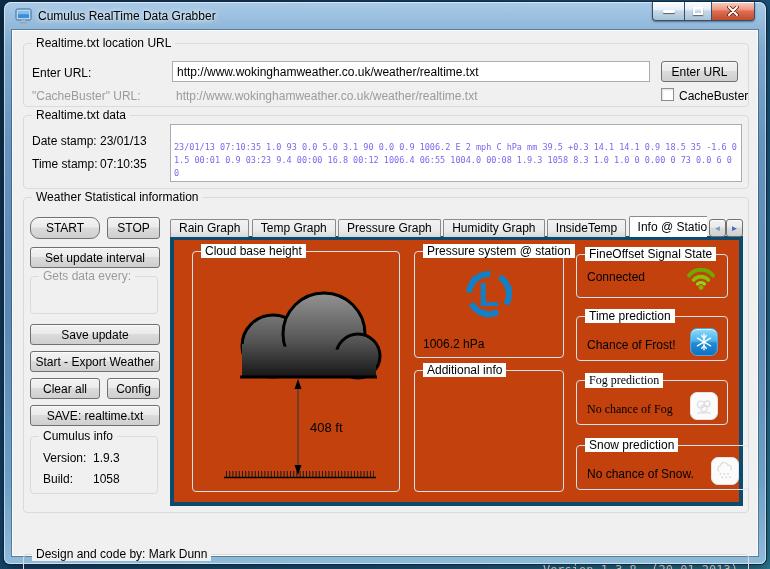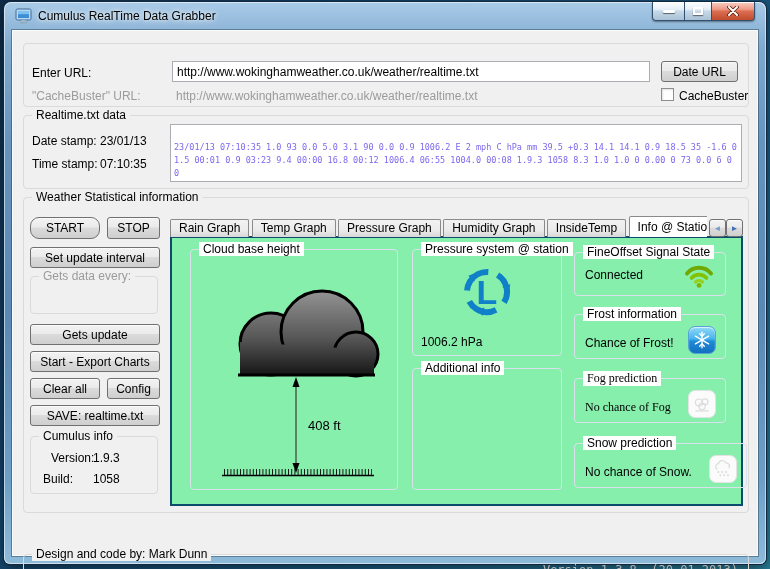--- a/index.html
+++ b/index.html
@@ -81,21 +81,21 @@
     background:linear-gradient(180deg,#F2F2F2 0%,#EBEBEB 60%,#D8D8D8 100%);
     font-size:12px; vertical-align:top; margin-right:-1px;
   }
   .tab.active {
     margin-top:0; height:22px; line-height:20px; background:#fff; position:relative; z-index:4;
   }
   .tabscroll { position:absolute; right:0; top:3px; display:flex; z-index:3; }
   .tabscroll .sbtn { position:relative; width:17px; height:18px; font-size:8px; }
   .pane {
     position:absolute; left:0; right:0; top:20px; bottom:0;
-    background:#86efac; border:2px solid #0c4a6e; z-index:1;
+    background:#c2410c; border:4px solid #0c4a6e; z-index:1;
   }
   
   .pred-text { position:absolute; left:10px; top:21px; font-size:12px; white-space:nowrap; }
   .pred-icon {
     position:absolute; right:9px; top:11px; width:28px; height:28px; border-radius:7px;
     display:flex; align-items:center; justify-content:center;
   }
   .pred-icon.blue {
     background:linear-gradient(180deg,#8FDAF8 0%,#49B3EC 45%,#1E8BD8 55%,#1470BE 100%);
     border:1px solid #55A4D8; box-shadow:inset 0 1px 1px rgba(255,255,255,.7);
@@ -130,23 +130,24 @@
           <path d="M2 1 L10 9 M10 1 L2 9" stroke="#5E1A08" stroke-width="3.6" stroke-linecap="round"></path>
           <path d="M2 1 L10 9 M10 1 L2 9" stroke="#fff" stroke-width="2" stroke-linecap="round"></path>
         </svg>
       </div>
     </div>
   </div>
 
   <div class="client">
 
     <div class="gbox" style="left:10px; top:12px; width:726px; height:64px;">
+      <span class="legend">Realtime.txt location URL</span>
       <span class="lbl" style="left:8px; top:22px;">Enter URL:</span>
       <input class="textbox" style="left: 148px; top: 17px; width: 478px; height: 21px; font: 12px &quot;Liberation Sans&quot;, sans-serif; padding: 0px 4px;" value="http://www.wokinghamweather.co.uk/weather/realtime.txt">
-      <button class="btn" style="left:637px; top:17px; width:77px; height:21px;">Date URL</button>
+      <button class="btn" style="left:637px; top:17px; width:77px; height:21px;">Enter URL</button>
       <span class="lbl gray" style="left:8px; top:45px;">"CacheBuster" URL:</span>
       <span class="lbl gray" style="left:152px; top:45px;">http://www.wokinghamweather.co.uk/weather/realtime.txt</span>
       <span class="checkbox" style="left:637px; top:44px;"></span>
       <span class="lbl" style="left:655px; top:45px;">CacheBuster</span>
     </div>
 
     <div class="gbox" style="left:10px; top:84px; width:726px; height:74px;">
       <span class="legend">Realtime.txt data</span>
       <span class="lbl" style="left:8px; top:18px;">Date stamp:</span>
       <span class="lbl" style="left:76px; top:18px;">23/01/13</span>
@@ -161,29 +162,29 @@
       <span class="legend">Weather Statistical information</span>
 
       <button class="btn" style="left:6px; top:19px; width:70px; height:22px;border-radius:9px;">START</button>
       <button class="btn" style="left:83px; top:19px; width:53px; height:22px;">STOP</button>
       <button class="btn" style="left:6px; top:49px; width:130px; height:21px;">Set update interval</button>
 
       <div class="gbox" style="left:6px; top:78px; width:128px; height:38px;">
         <span class="legend gray">Gets data every:</span>
       </div>
 
-      <button class="btn" style="left:6px; top:126px; width:130px; height:21px;">Gets update</button>
-      <button class="btn" style="left:6px; top:153px; width:130px; height:21px;">Start - Export Charts</button>
+      <button class="btn" style="left:6px; top:126px; width:130px; height:21px;">Save update</button>
+      <button class="btn" style="left:6px; top:153px; width:130px; height:21px;">Start - Export Weather</button>
       <button class="btn" style="left:6px; top:180px; width:70px; height:21px;">Clear all</button>
       <button class="btn" style="left:83px; top:180px; width:53px; height:21px;">Config</button>
       <button class="btn" style="left:6px; top:207px; width:130px; height:21px;">SAVE: realtime.txt</button>
 
       <div class="gbox" style="left:6px; top:238px; width:128px; height:58px;">
         <span class="legend">Cumulus info</span>
-        <span class="lbl" style="left:12px; top:14px;margin-left:8px;">Version:</span>
+        <span class="lbl" style="left:12px; top:14px;">Version:</span>
         <span class="lbl" style="left:62px; top:14px;">1.9.3</span>
         <span class="lbl" style="left:12px; top:35px;">Build:</span>
         <span class="lbl" style="left:62px; top:35px;">1058</span>
       </div>
 
       <div class="tabctrl" style="left:146px; top:18px; width:573px; height:290px;">
         <div class="tabstrip">
           <span class="tab">Rain Graph</span>
           <span class="tab">Temp Graph</span>
           <span class="tab">Pressure Graph</span>
@@ -255,21 +256,21 @@
             <span class="pred-text" style="top:15px;">Connected</span>
             <svg width="30" height="28" viewBox="0 0 30 28" style="position:absolute; right:11px; top:7px;">
               <path d="M3,13.5 A15.5 15.5 0 0 1 27,13.5" fill="none" stroke="#6FA800" stroke-width="4" stroke-linecap="round"></path>
               <path d="M7.5,18 A10 10 0 0 1 22.5,18" fill="none" stroke="#84C200" stroke-width="3.6" stroke-linecap="round"></path>
               <path d="M11.5,22 A5 5 0 0 1 18.5,22" fill="none" stroke="#97CF1D" stroke-width="3.2" stroke-linecap="round"></path>
               <circle cx="15" cy="25.4" r="2.4" fill="#7DB700"></circle>
             </svg>
           </div>
 
           <div class="gbox inpane" style="left:402px; top:76px; width:152px; height:45px;">
-            <span class="legend">Frost information</span>
+            <span class="legend">Time prediction</span>
             <span class="pred-text">Chance of Frost!</span>
             <span class="pred-icon blue">
               <svg width="20" height="20" viewBox="0 0 26 26">
                 <g stroke="#fff" stroke-width="1.8" stroke-linecap="round">
                   <line x1="13" y1="3" x2="13" y2="23"></line>
                   <line x1="4.4" y1="8" x2="21.6" y2="18"></line>
                   <line x1="4.4" y1="18" x2="21.6" y2="8"></line>
                   <path d="M10 5 L13 8 L16 5" fill="none"></path>
                   <path d="M10 21 L13 18 L16 21" fill="none"></path>
                 </g>

